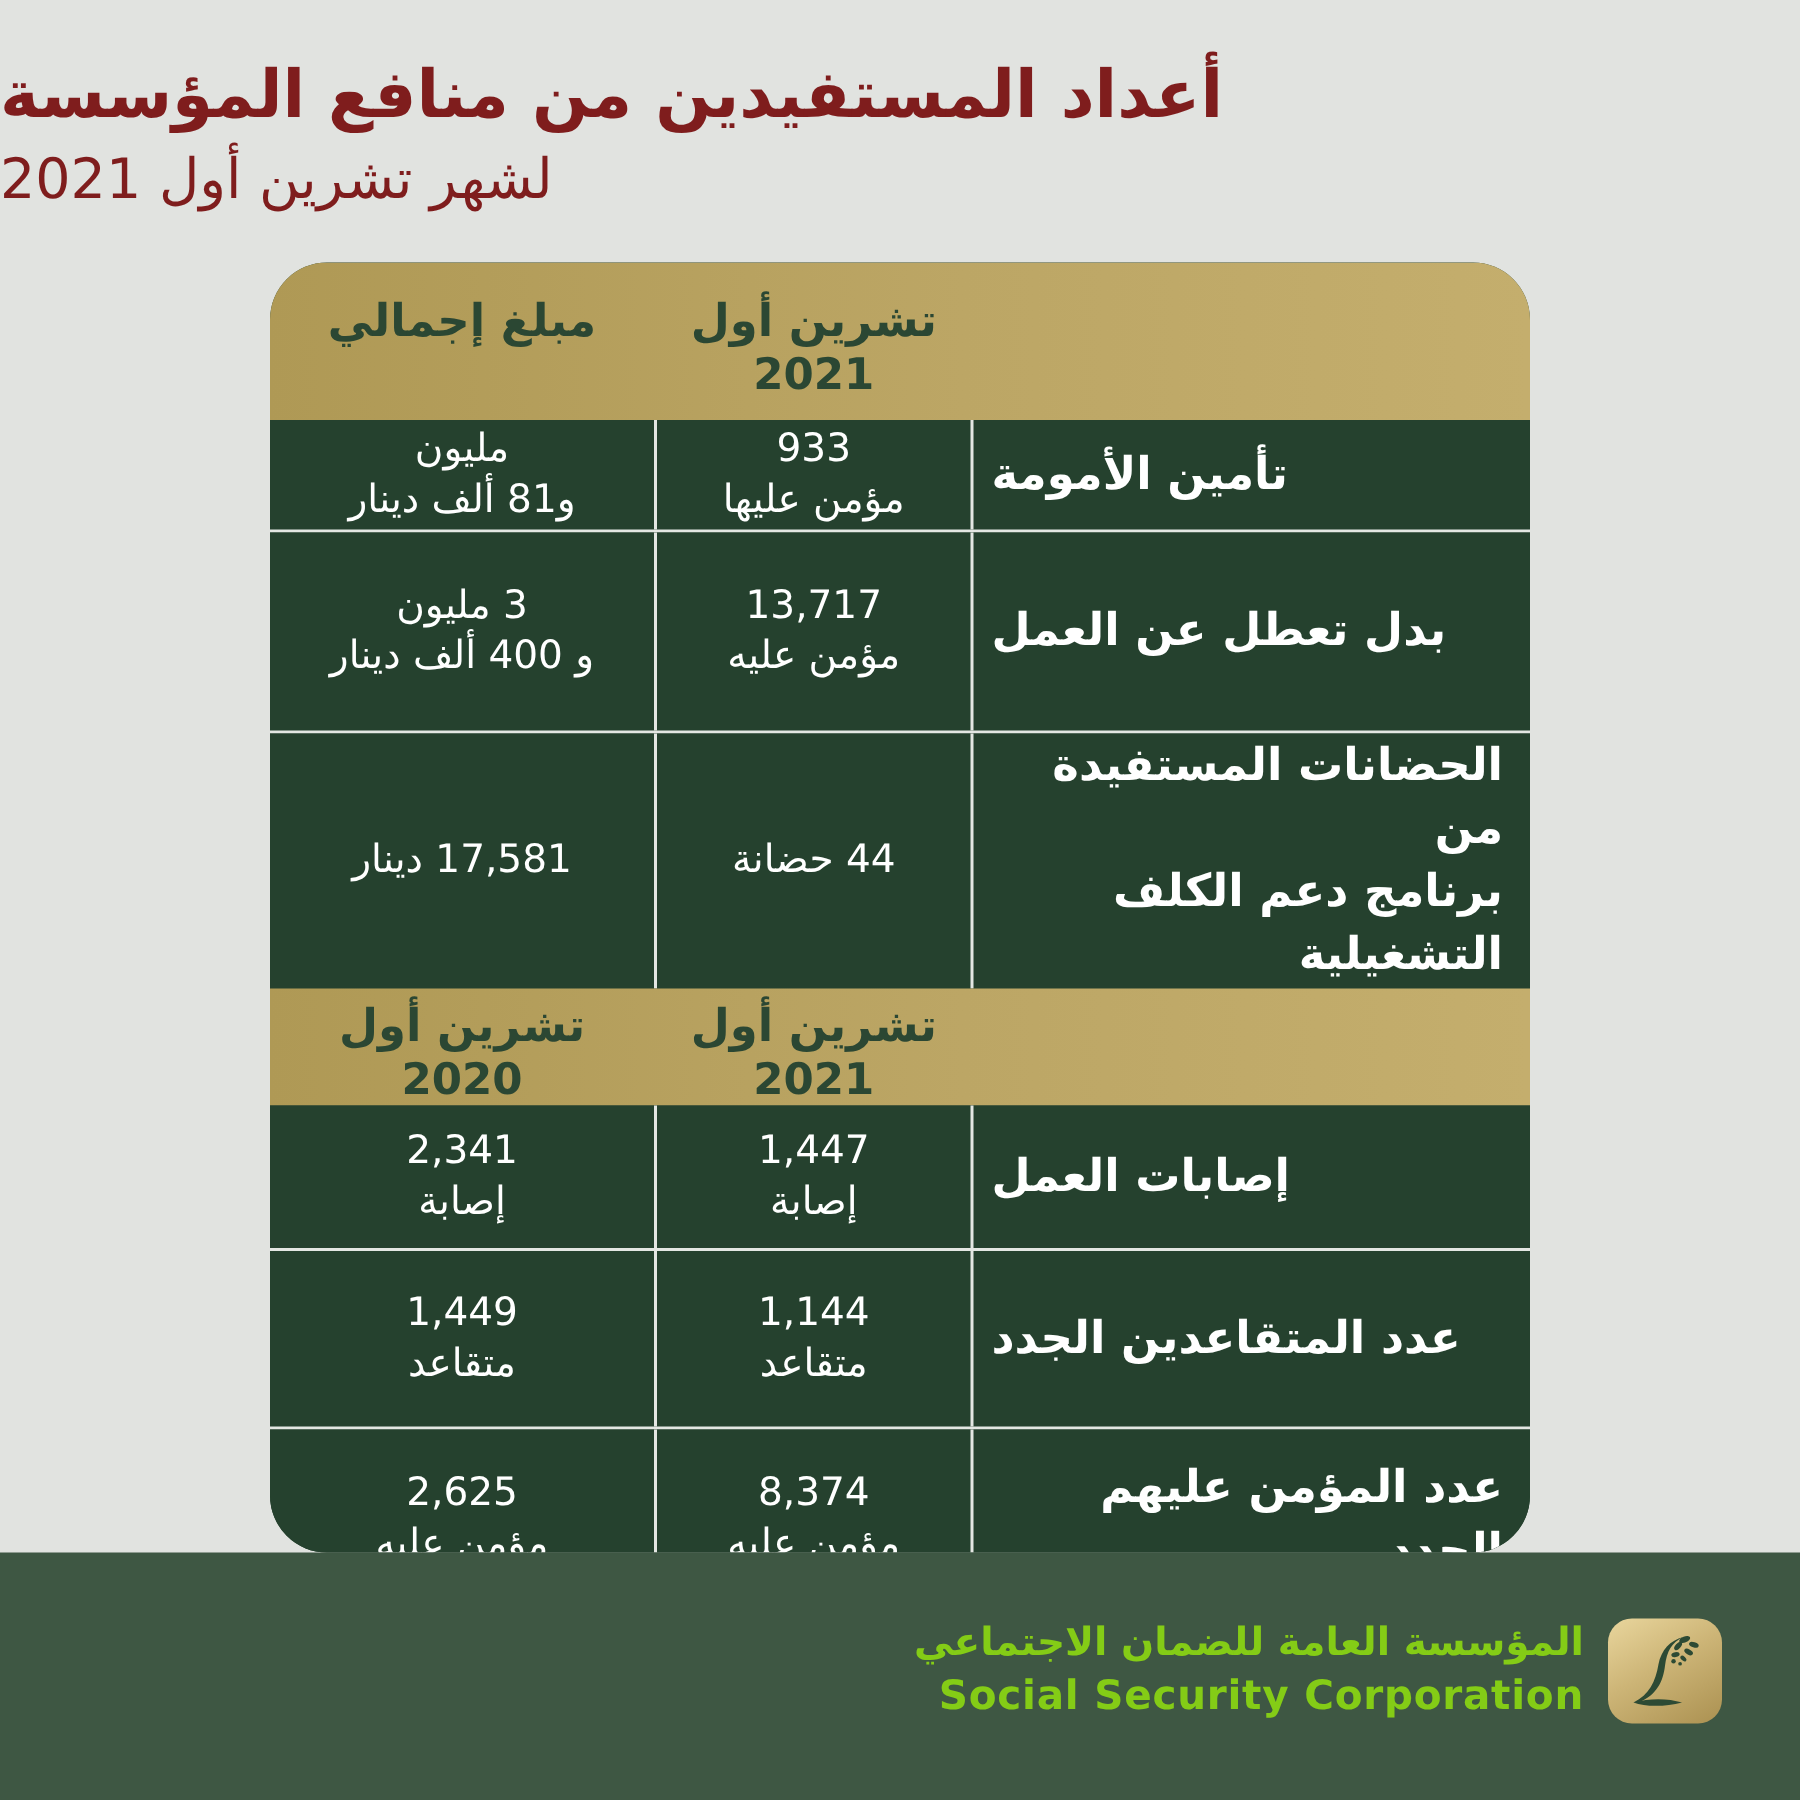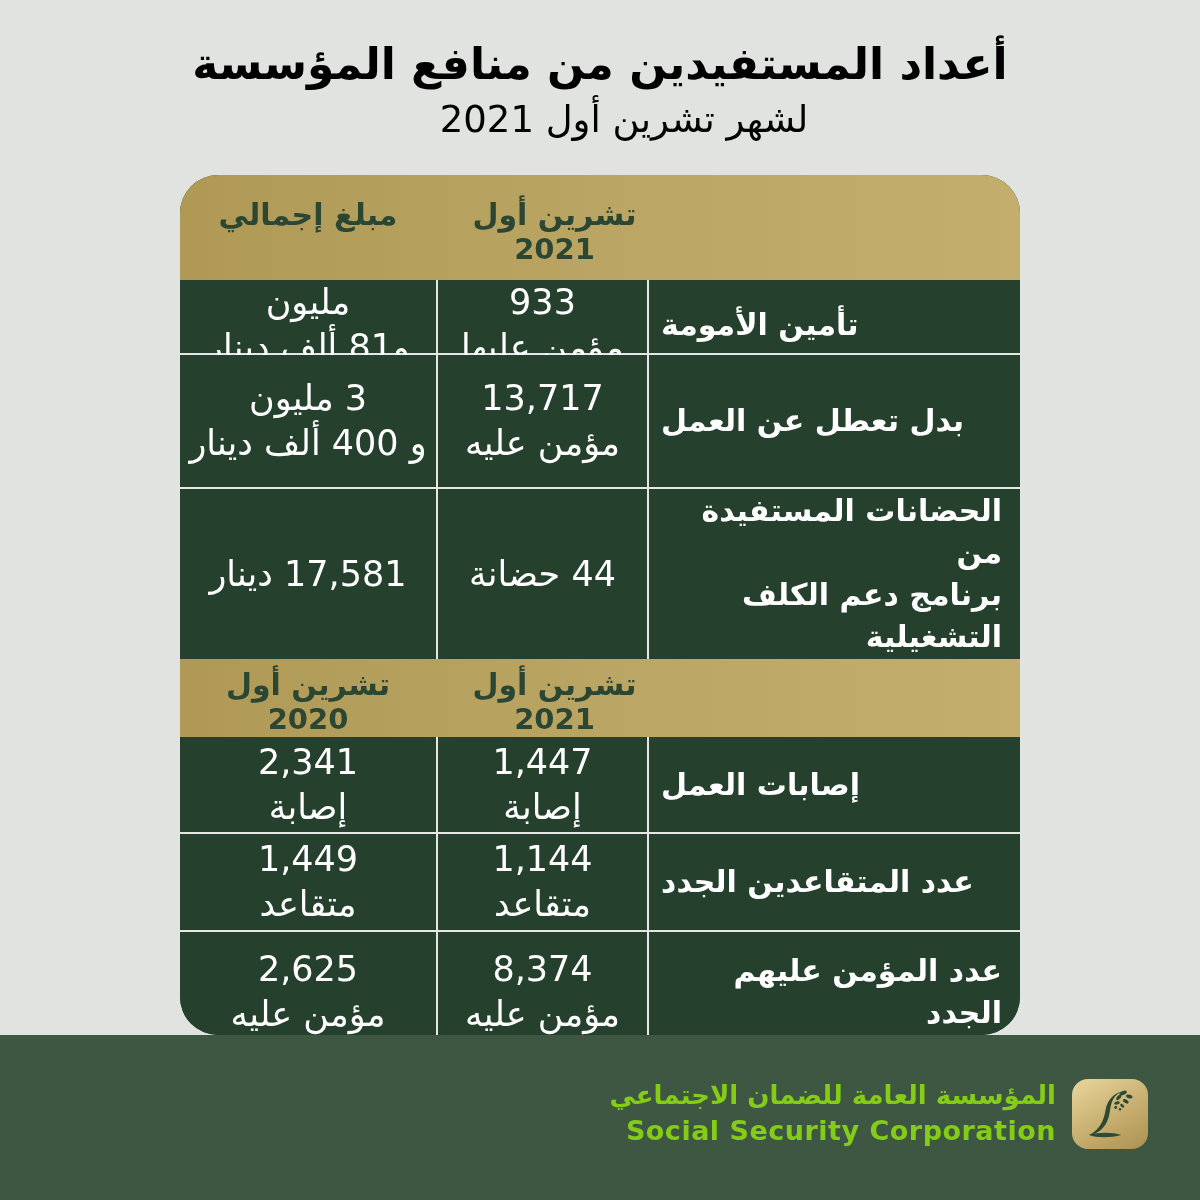--- a/index.html
+++ b/index.html
@@ -2,53 +2,53 @@
 <html lang="ar"><head>
 <meta charset="utf-8">
 <style>
   html,body{margin:0;padding:0;}
   body{
     width:1200px;height:1200px;position:relative;overflow:hidden;
     background:#e1e3e0;
     font-family:"DejaVu Sans","Liberation Sans",sans-serif;
   }
   
-  .title-wrap{position:absolute;top:36px;left:0;width:1200px;text-align:center;color:#000000;}
+  .title-wrap{position:absolute;top:36px;left:0;width:1200px;text-align:left;color:#7f1d1d;}
   .title-line1{font-size:44px;font-weight:bold;line-height:1.25;direction:rtl;}
-  .title-line2{font-size:37px;font-weight:normal;line-height:1.25;margin-top:6px;direction:rtl;padding-left:48px;}
+  .title-line2{font-size:37px;font-weight:normal;line-height:1.25;margin-top:6px;direction:rtl;}
 
   
   .ssc-table{
     position:absolute;left:180px;top:175px;width:840px;height:860px;
     border-radius:38px;overflow:hidden;background:#25412e;
     display:flex;flex-direction:column;
   }
   .gold-band{
     background:linear-gradient(90deg,#af9955 0%,#bca665 55%,#c4ae6d 100%);
     display:grid;grid-template-columns:256px 213px 1fr;direction:ltr;
-    color:#2b4733;flex:0 0 auto;gap:12px;
+    color:#2b4733;flex:0 0 auto;
   }
   .gold-band .hcell{display:flex;flex-direction:column;align-items:center;justify-content:flex-start;}
   .band-1{height:105px;}
   .band-1 .hcell{padding-top:22px;}
   .band-2{height:78px;}
   .band-2 .hcell{padding-top:8px;}
   .hline1{font-size:30px;font-weight:600;line-height:1.2;direction:rtl;}
   .hline2{font-size:29px;font-weight:600;line-height:1.15;}
 
   .trow{
     display:grid;grid-template-columns:256px 213px 1fr;direction:ltr;
     background:#25412e;box-sizing:border-box;flex:0 0 auto;
   }
   .trow.sep{border-bottom:2px solid #e4e7e3;}
   .r1{height:75px;}  .r2{height:134px;} .r3{height:170px;}
-  .r4{height:97px;}  .r5{height:98px;} .r6{height:119px;}
+  .r4{height:97px;}  .r5{height:119px;} .r6{height:119px;}
   .cell{
     display:flex;flex-direction:column;align-items:center;justify-content:center;
-    color:#ffffff;font-size:35px;line-height:1.28;direction:rtl;text-align:center;
+    color:#ffffff;font-size:26px;line-height:1.28;direction:rtl;text-align:center;
     box-sizing:border-box;
   }
   .cell.mid{border-left:2px solid #e4e7e3;border-right:2px solid #e4e7e3;}
   .cell.label{
     align-items:flex-end;justify-content:center;text-align:right;
     padding-right:18px;padding-left:12px;
     font-size:30px;font-weight:bold;line-height:1.4;white-space:pre-line;
   }
   .vline:empty{display:none;}
 

